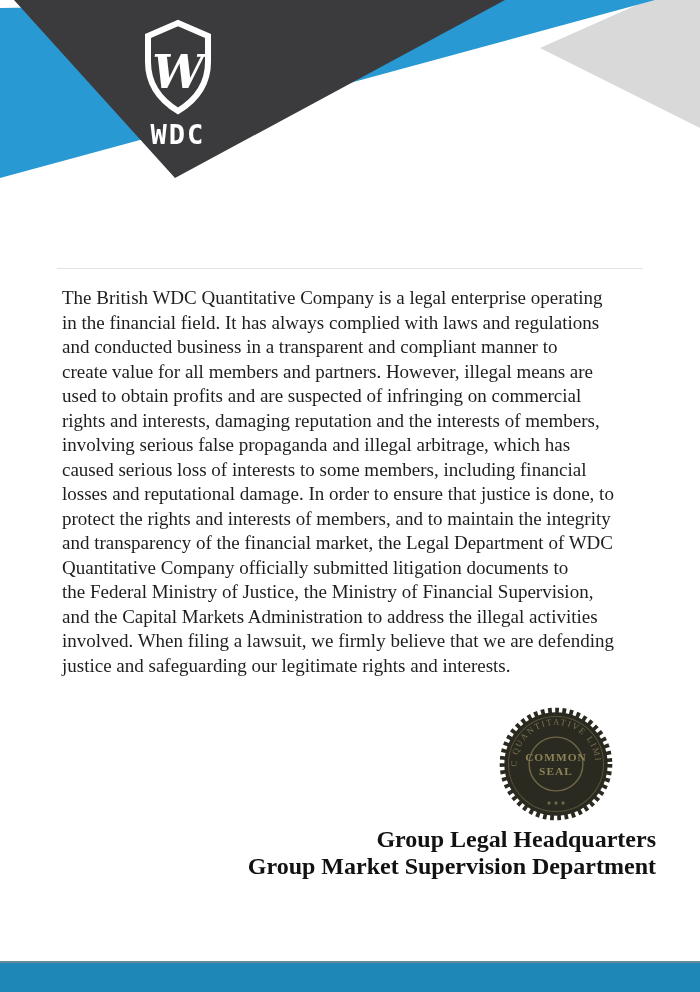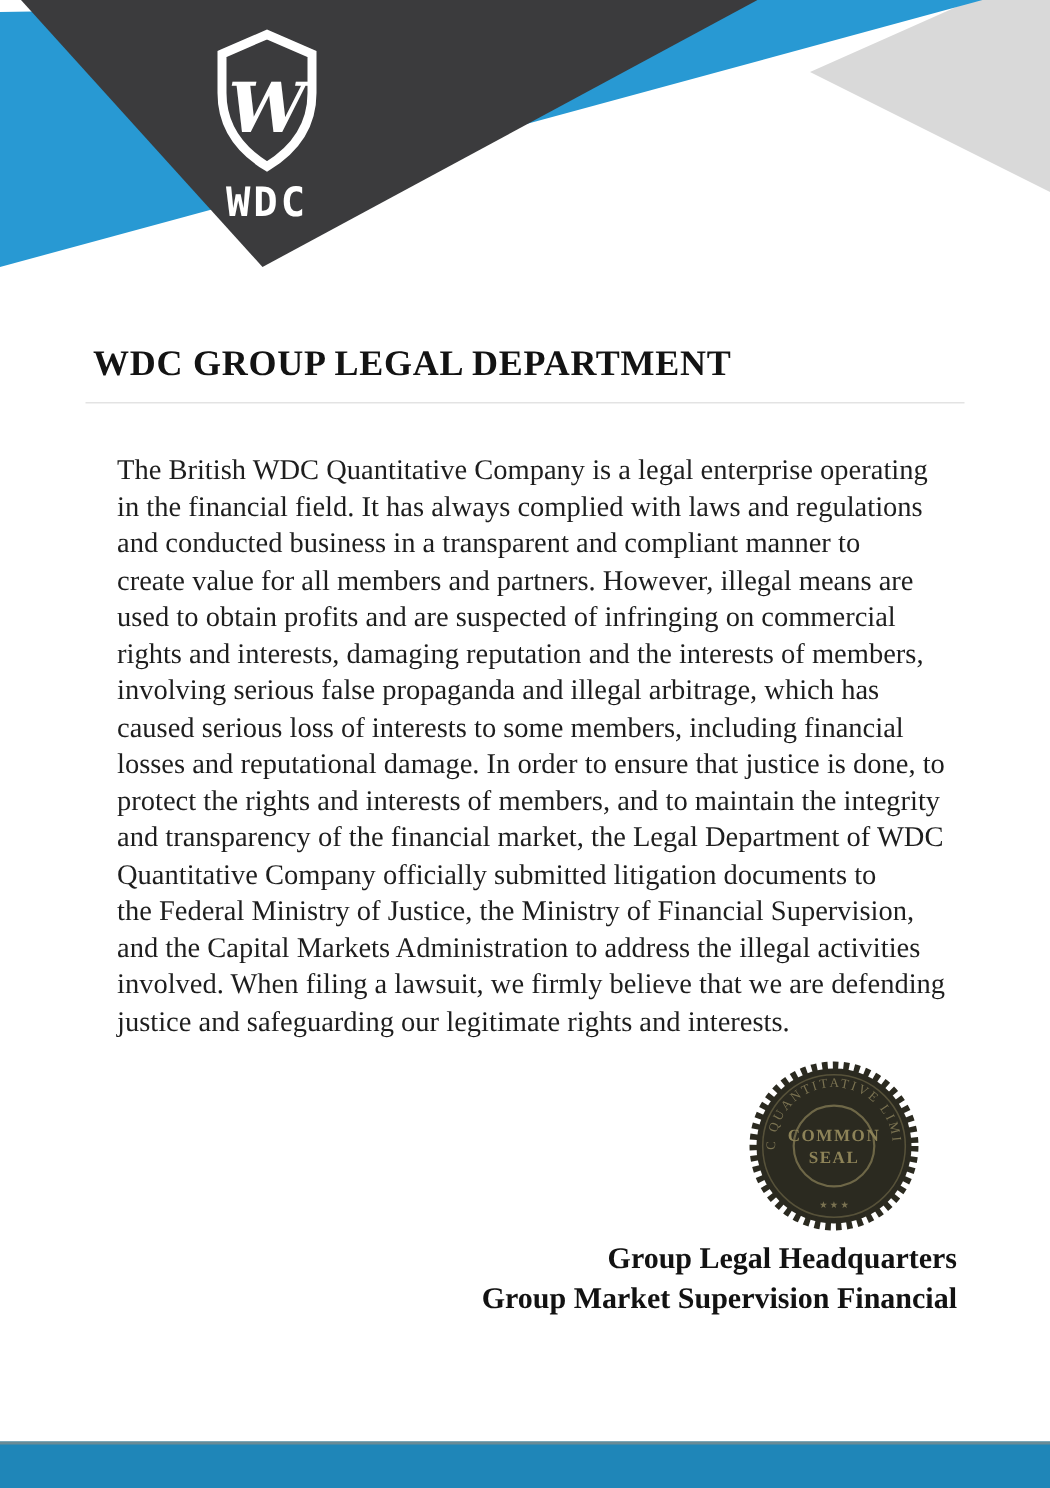--- a/index.html
+++ b/index.html
@@ -44,37 +44,37 @@
     font-size:24px;font-weight:bold;color:#131313;
     letter-spacing:0.5px;
     font-family:"Liberation Serif", serif;
   }
   .title-rule{
     position:absolute;left:57px;top:268px;width:586px;height:1px;
     background:#e3e3e3;
   }
   .doc-body{
     position:absolute;left:62px;top:286px;width:600px;
-    margin:16px;
+    margin:0;
     font-size:19px;line-height:24.5px;color:#1e1e1e;
     white-space:pre;
     font-family:"Liberation Serif", serif;
   }
   
   .seal{position:absolute;left:494px;top:702px;width:124px;height:124px;}
   .seal-ring-text{
     font-family:"Liberation Serif", serif;
     letter-spacing:1.6px;
   }
   
   .signature{
-    position:absolute;right:62px;top:826px;
+    position:absolute;right:44px;top:826px;
     text-align:right;
     font-weight:bold;color:#121212;
-    font-size:20px;line-height:26.5px;
+    font-size:24px;line-height:26.5px;
     font-family:"Liberation Serif", serif;
   }
   
   .footer-band{
     position:absolute;left:0;bottom:0;width:700px;height:29px;
     background:#1f86b8;
     border-top:2px solid #6a8b96;
     box-sizing:content-box;
   }
 </style>
@@ -90,21 +90,20 @@
   </div>
 
   <div class="logo">
     <svg width="104" height="132" viewBox="0 0 104 132">
       <path d="M22,18 L52,5 L82,18 L82,44 C82,66 70,82 52,93 C34,82 22,66 22,44 Z" fill="none" stroke="#ffffff" stroke-width="6"></path>
       <text class="logo-w" x="52" y="70" font-size="46" fill="#ffffff" text-anchor="middle">W</text>
       <text class="logo-wordmark" x="52" y="126" font-size="27" fill="#ffffff" text-anchor="middle" letter-spacing="2">WDC</text>
     </svg>
   </div>
 
-  <h1 class="doc-title">WDC GROUP LEGAL DEPARTMENT</h1>
   <div class="title-rule"></div>
 
   <p class="doc-body">The British WDC Quantitative Company is a legal enterprise operating
 in the financial field. It has always complied with laws and regulations
 and conducted business in a transparent and compliant manner to
 create value for all members and partners. However, illegal means are
 used to obtain profits and are suspected of infringing on commercial
 rights and interests, damaging reputation and the interests of members,
 involving serious false propaganda and illegal arbitrage, which has
 caused serious loss of interests to some members, including financial
@@ -129,18 +128,18 @@
         <textPath href="#sealArc" startOffset="50%" text-anchor="middle">WDC QUANTITATIVE LIMITED</textPath>
       </text>
       <text x="60" y="57" font-size="11" font-weight="bold" fill="#8d8358" text-anchor="middle" letter-spacing="1">COMMON</text>
       <text x="60" y="71" font-size="11" font-weight="bold" fill="#8d8358" text-anchor="middle" letter-spacing="1">SEAL</text>
       <text x="60" y="100" font-size="6" fill="#7a7251" text-anchor="middle">★ ★ ★</text>
     </svg>
   </div>
 
   <div class="signature">
     <div>Group Legal Headquarters</div>
-    <div>Group Market Supervision Financial</div>
+    <div>Group Market Supervision Department</div>
   </div>
 
   <div class="footer-band"></div>
 
 </div>
 
 </body></html>

